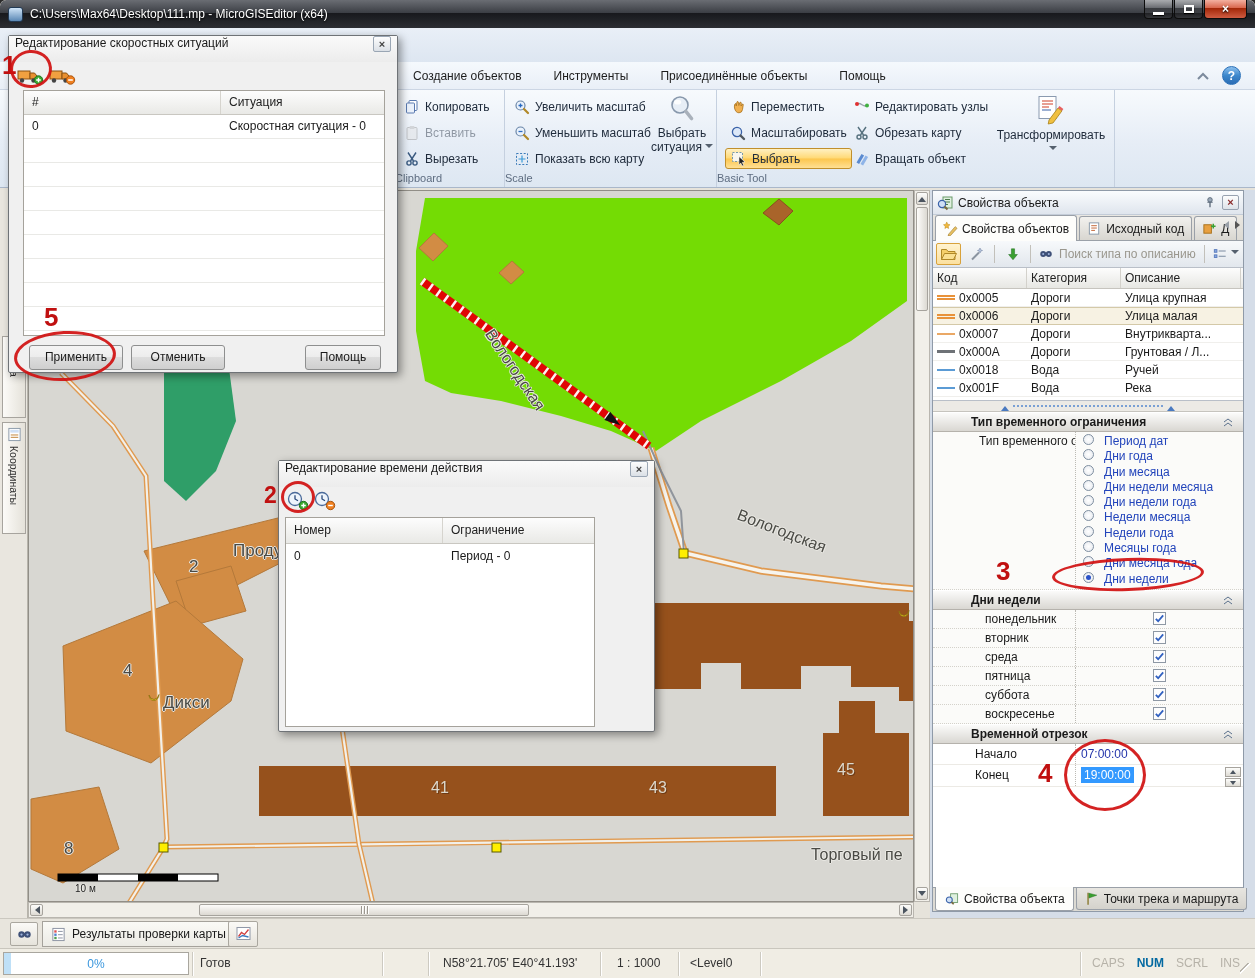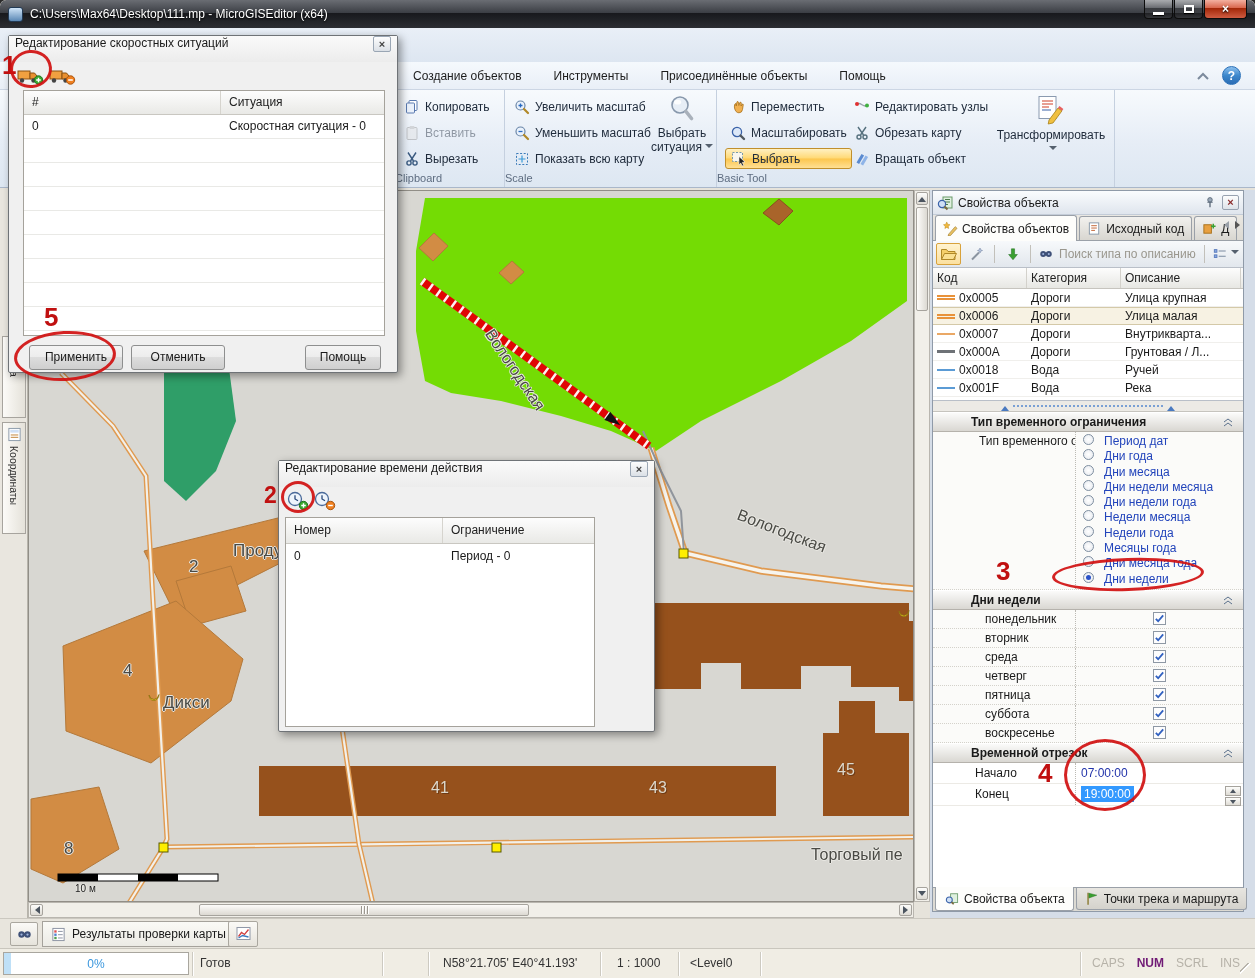--- a/index.html
+++ b/index.html
@@ -150,21 +150,21 @@
     display:flex;align-items:center;justify-content:center}
   .btab{position:absolute;border:1px solid #a5a29b;background:linear-gradient(#fafaf6,#ecebe5);
     display:flex;align-items:center;gap:6px;padding:0 8px;white-space:nowrap}
   .statusbar{left:0;top:948px;width:1255px;height:30px;background:#f0ede4;border-top:1px solid #c9c6bd;z-index:4;font-size:12px;color:#333}
   .scell{position:absolute;top:0;height:30px;line-height:29px;white-space:nowrap}
   .sdiv{position:absolute;top:3px;height:24px;width:1px;background:#cdcac1;box-shadow:1px 0 #fff}
   .progress{position:absolute;left:3px;top:3px;width:186px;height:23px;border:1px solid #a9a69e;background:#fff;
     text-align:center;line-height:22px;color:#3b97dd;overflow:hidden}
   .progress i{position:absolute;left:0;top:0;bottom:0;width:7px;background:#bfe0f7}
   .keys span{margin-right:12px;color:#b6b2a8}
-  .keys .on{color:#701a75;font-weight:bold}
+  .keys .on{color:#0369a1;font-weight:bold}
   .rgrip{position:absolute;right:2px;bottom:2px;width:13px;height:13px;
     background:
       linear-gradient(135deg,transparent 0 5px,#b8b4ab 5px 7px,#fff 7px 8px,transparent 8px) no-repeat}
 
   
   .dlg{position:absolute;background:#f0f0f0;border:1px solid #6f7377;border-radius:2px;
     box-shadow:3px 3px 8px rgba(0,0,0,.4);z-index:20}
   .dtitle{height:26px;display:flex;padding:0 6px;color:#1a1a1a;
     background:linear-gradient(#fafafa,#ececec)}
   .dtitle .t{flex:1}
@@ -720,30 +720,20 @@
           <span class="wlab">среда</span>
           <span class="wchk">
             <span class="cb">
               <svg width="11" height="11" viewBox="0 0 12 12">
                 <path d="M2 6.5 L4.5 9 L10 2.5" stroke="#3060c0" stroke-width="2" fill="none"></path>
               </svg>
             </span>
           </span>
         </div>
       <div class="wrow">
-          <span class="wlab">четверг</span>
-          <span class="wchk">
-            <span class="cb">
-              <svg width="11" height="11" viewBox="0 0 12 12">
-                <path d="M2 6.5 L4.5 9 L10 2.5" stroke="#3060c0" stroke-width="2" fill="none"></path>
-              </svg>
-            </span>
-          </span>
-        </div>
-      <div class="wrow">
           <span class="wlab">пятница</span>
           <span class="wchk">
             <span class="cb">
               <svg width="11" height="11" viewBox="0 0 12 12">
                 <path d="M2 6.5 L4.5 9 L10 2.5" stroke="#3060c0" stroke-width="2" fill="none"></path>
               </svg>
             </span>
           </span>
         </div>
       <div class="wrow">

